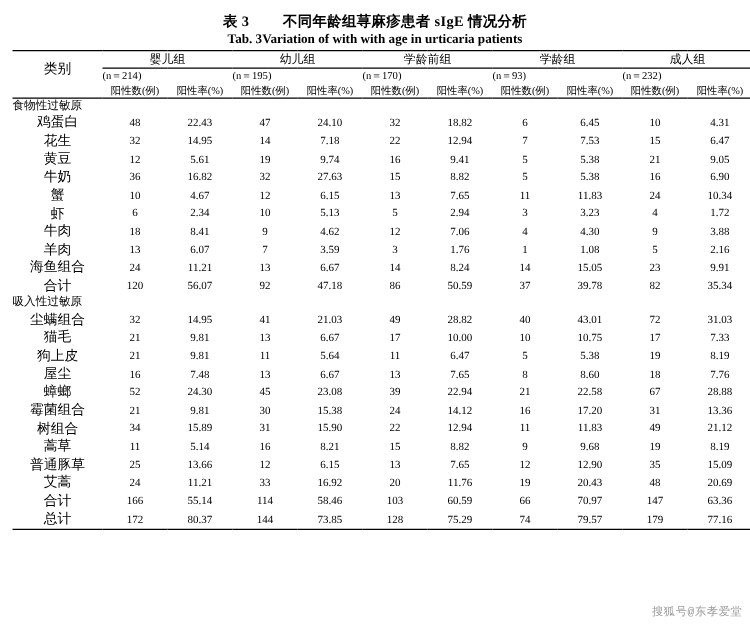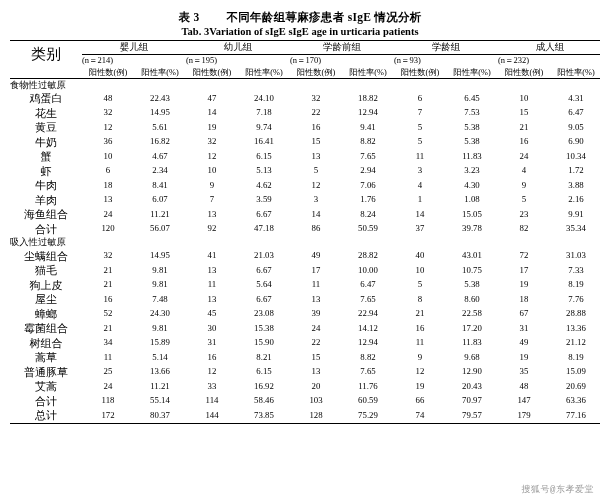--- a/index.html
+++ b/index.html
@@ -67,21 +67,21 @@
     border-bottom: 0.8px solid #000;
   }
   .colhead {
     text-align: center;
     font-size: 8.3px;
     padding: 2px 0 3px 0;
     white-space: nowrap;
   }
   .cat-head {
     text-align: center;
-    font-size: 15px;
+    font-size: 11px;
   }
   .section-row td {
     font-size: 9.3px;
     font-weight: bold;
     padding: 2.5px 0 1.5px 2px;
     text-align: left;
   }
   .lbl {
     text-align: center;
     padding-left: 2px;
@@ -109,21 +109,21 @@
 </style>
 </head>
 <body>
 
 <div class="page">
 
   <div class="title-line">
     <span class="tnum">表 3</span><span>不同年龄组荨麻疹患者 sIgE 情况分析</span>
   </div>
   <div class="title-en">
-    <span class="tnum">Tab. 3</span><span>Variation of sIgE sIgE age in urticaria patients</span>
+    <span class="tnum">Tab. 3</span><span>Variation of with with age in urticaria patients</span>
   </div>
 
   <table class="main">
     <colgroup>
       <col style="width:72px">
       <col style="width:52px">
         <col style="width:52px">
       <col style="width:52px">
         <col style="width:52px">
       <col style="width:52px">
@@ -206,21 +206,21 @@
         <td class="num">5</td>
         <td class="num">5.38</td>
         <td class="num">21</td>
         <td class="num">9.05</td>
       </tr>
       <tr class="tight">
         <td class="lbl">牛奶</td>
         <td class="num">36</td>
         <td class="num">16.82</td>
         <td class="num">32</td>
-        <td class="num">16.41</td>
+        <td class="num">27.63</td>
         <td class="num">15</td>
         <td class="num">8.82</td>
         <td class="num">5</td>
         <td class="num">5.38</td>
         <td class="num">16</td>
         <td class="num">6.90</td>
       </tr>
       <tr class="tight">
         <td class="lbl">蟹</td>
         <td class="num">10</td>
@@ -429,21 +429,21 @@
         <td class="num">16.92</td>
         <td class="num">20</td>
         <td class="num">11.76</td>
         <td class="num">19</td>
         <td class="num">20.43</td>
         <td class="num">48</td>
         <td class="num">20.69</td>
       </tr>
       <tr class="tight">
         <td class="lbl">合计</td>
-        <td class="num">118</td>
+        <td class="num">166</td>
         <td class="num">55.14</td>
         <td class="num">114</td>
         <td class="num">58.46</td>
         <td class="num">103</td>
         <td class="num">60.59</td>
         <td class="num">66</td>
         <td class="num">70.97</td>
         <td class="num">147</td>
         <td class="num">63.36</td>
       </tr>

